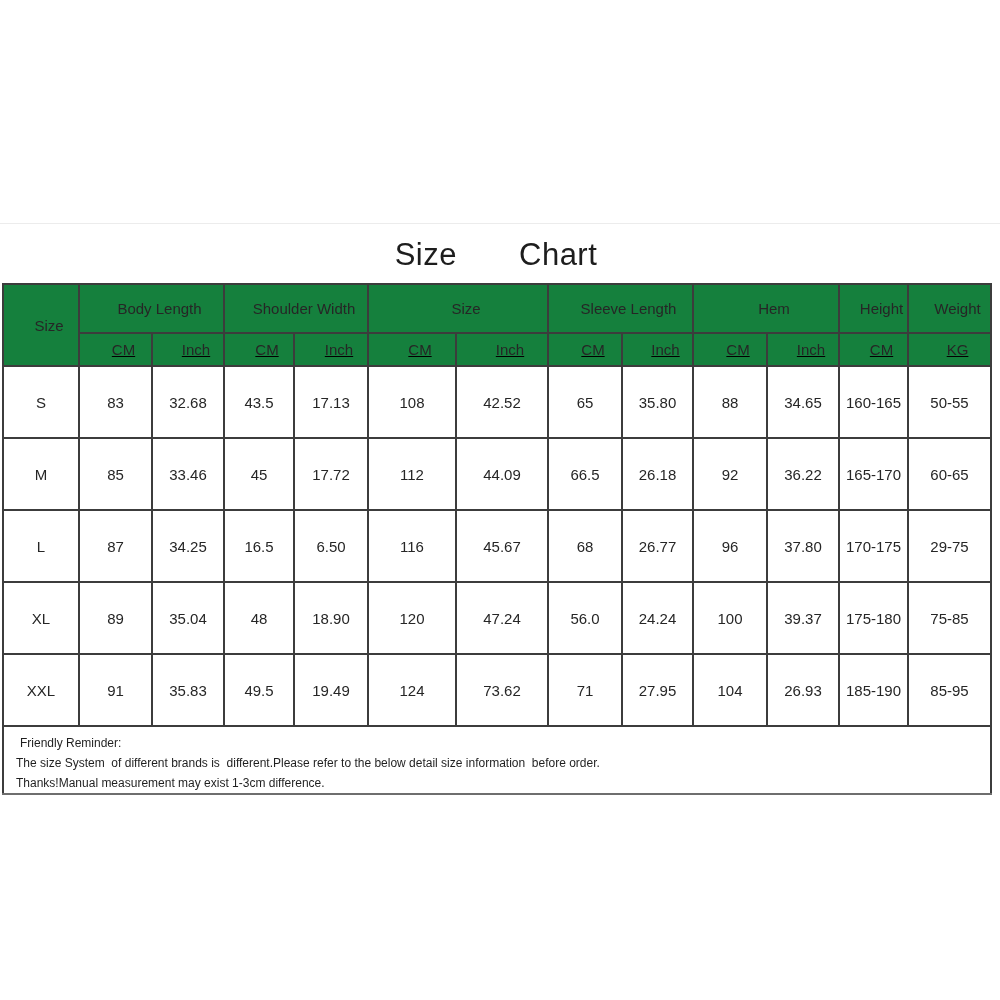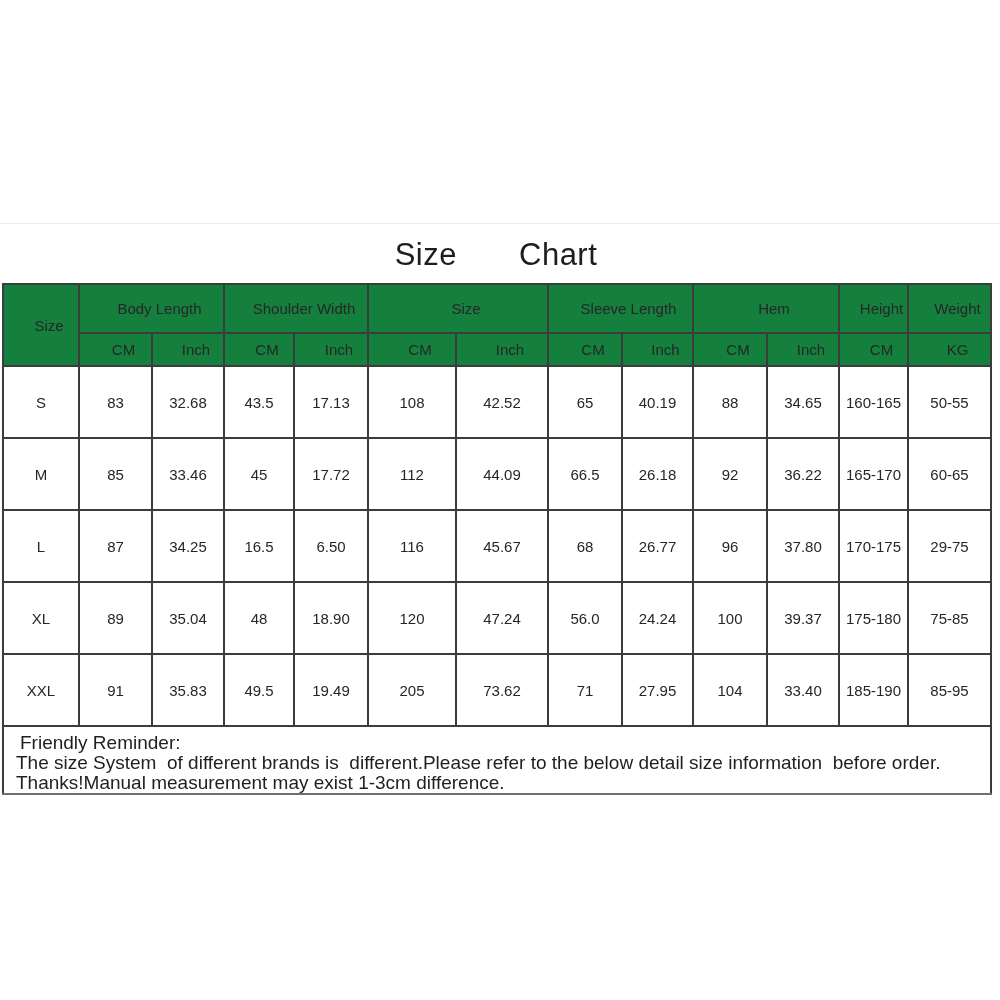--- a/index.html
+++ b/index.html
@@ -51,32 +51,32 @@
     font-size: 15px;
     color: #262626;
     padding: 0;
     overflow: hidden;
   }
   table.size-chart th.hdr {
     background: #15803d;
     padding-left: 16px;
   }
   tr.hrow1 { height: 49px; }
-  tr.hrow2 { height: 33px; }
+  tr.hrow2 { height: 33px; text-decoration: underline; }
   tr.datarow { height: 72px; }
   tr.noterow { height: 62px; }
   tr.noterow td {
     text-align: left;
     vertical-align: top;
     padding: 6px 10px 0 12px;
     background: #ffffff;
     border-bottom-color: #6e6e6e;
   }
   .note-line {
-    font-size: 19px;
+    font-size: 12px;
     line-height: 20px;
     color: #1f1f1f;
     white-space: pre-wrap;
   }
   .note-line.first { padding-left: 4px; }
 </style>
 </head>
 <body>
 
 <div class="sheet">
@@ -130,21 +130,21 @@
         </tr>
         <tr class="datarow">
           <td>S</td>
           <td>83</td>
           <td>32.68</td>
           <td>43.5</td>
           <td>17.13</td>
           <td>108</td>
           <td>42.52</td>
           <td>65</td>
-          <td>40.19</td>
+          <td>35.80</td>
           <td>88</td>
           <td>34.65</td>
           <td>160-165</td>
           <td>50-55</td>
         </tr>
         <tr class="datarow">
           <td>M</td>
           <td>85</td>
           <td>33.46</td>
           <td>45</td>
@@ -187,26 +187,26 @@
           <td>39.37</td>
           <td>175-180</td>
           <td>75-85</td>
         </tr>
         <tr class="datarow">
           <td>XXL</td>
           <td>91</td>
           <td>35.83</td>
           <td>49.5</td>
           <td>19.49</td>
-          <td>205</td>
+          <td>124</td>
           <td>73.62</td>
           <td>71</td>
           <td>27.95</td>
           <td>104</td>
-          <td>33.40</td>
+          <td>26.93</td>
           <td>185-190</td>
           <td>85-95</td>
         </tr>
         <tr class="noterow">
           <td colspan="13">
             <div class="note-line first">Friendly Reminder:</div>
             <div class="note-line">The size System  of different brands is  different.Please refer to the below detail size information  before order.</div>
             <div class="note-line">Thanks!Manual measurement may exist 1-3cm difference.</div>
           </td>
         </tr>

